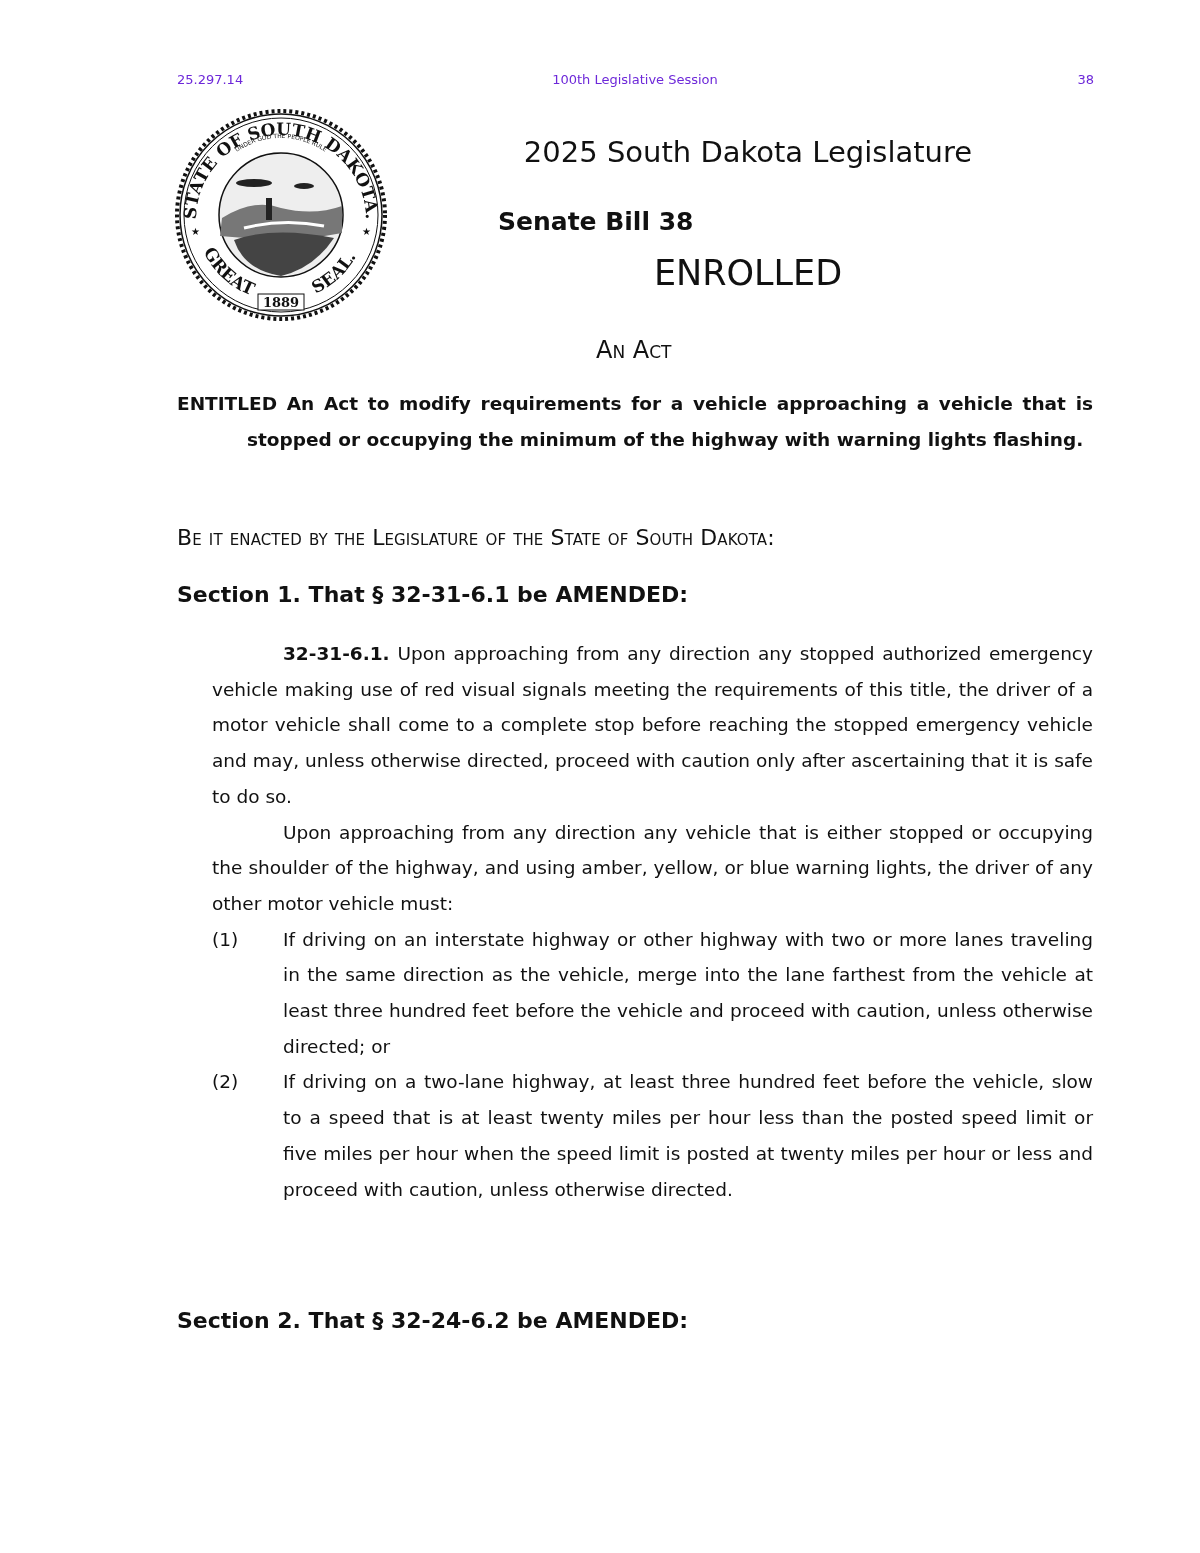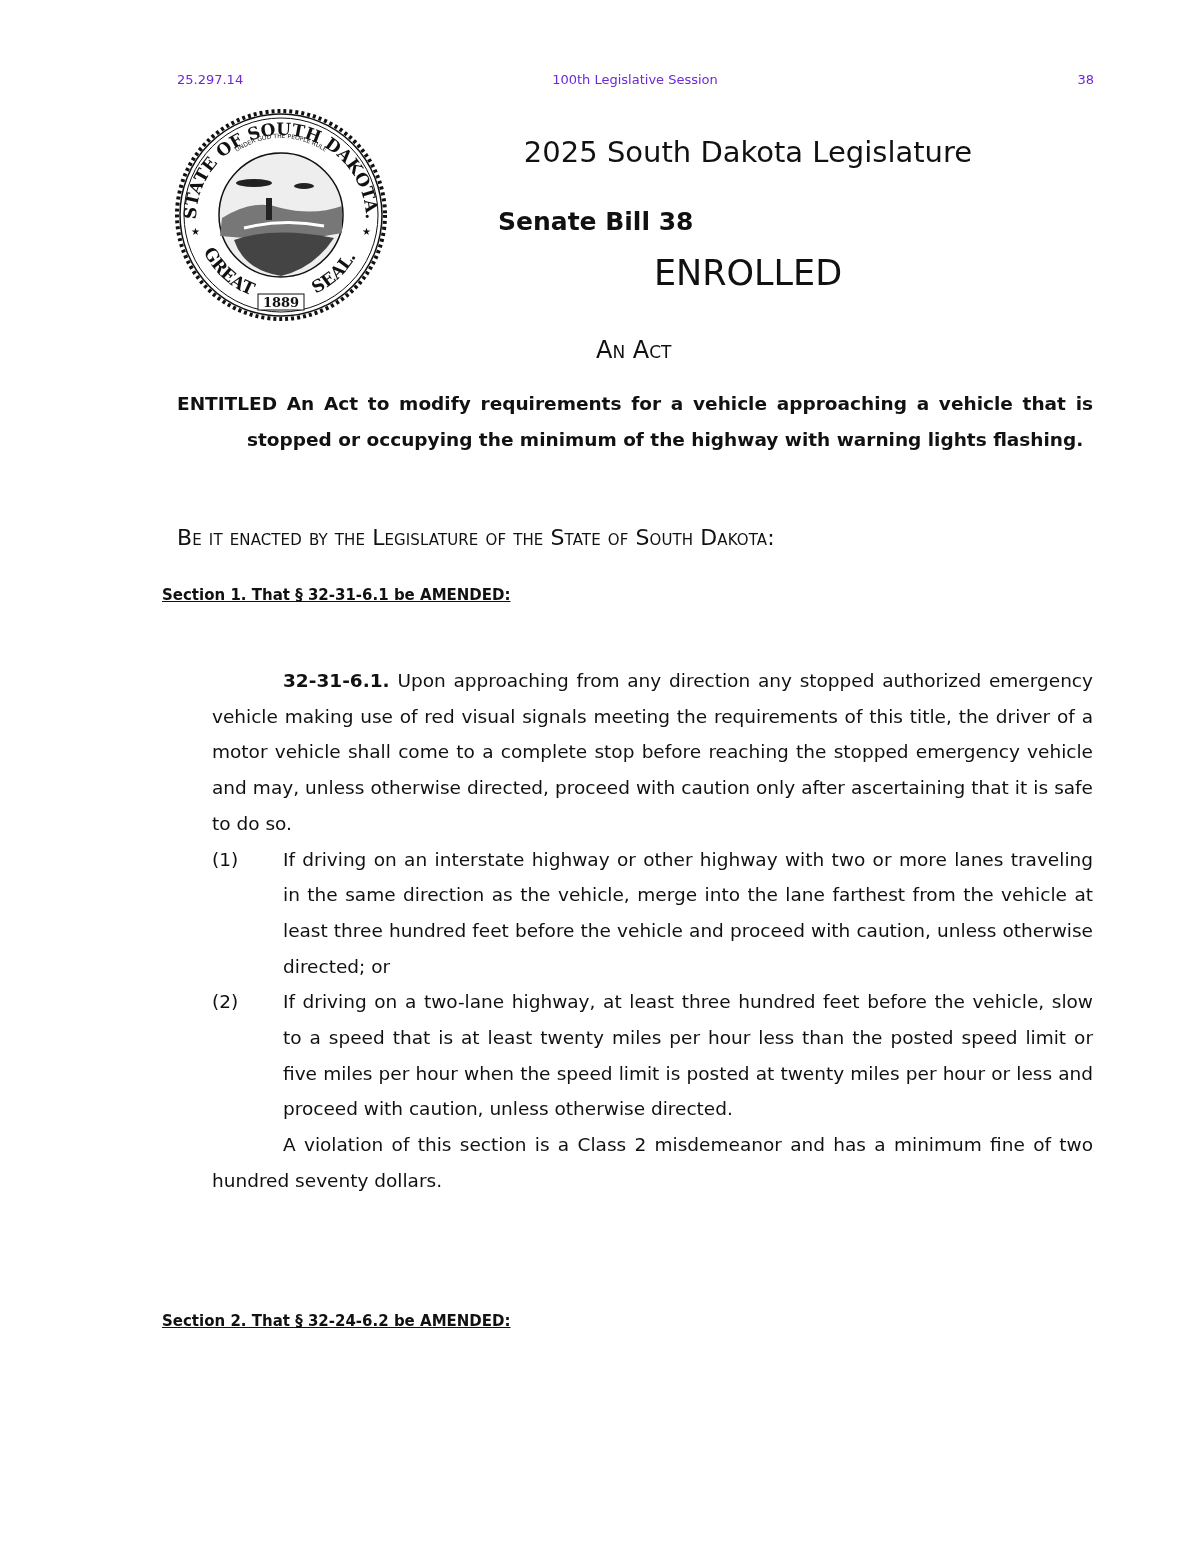--- a/index.html
+++ b/index.html
@@ -11,22 +11,22 @@
   .hdr-center { left: 0; width: 1270px; text-align: center; }
   .hdr-right { right: 106px; }
   .seal { left: 174px; top: 108px; width: 214px; height: 214px; }
   .leg-title { left: 498px; width: 500px; text-align: center; top: 132px; font-size: 29px; line-height: 40px; }
   .bill { left: 498px; width: 500px; text-align: left; top: 199px; font-size: 25px; font-weight: bold; line-height: 46px; }
   .enrolled { left: 498px; width: 500px; text-align: center; top: 250px; font-size: 35px; font-weight: normal; line-height: 46px; }
   .anact { left: 596px; top: 336px; font-size: 24px; font-variant: small-caps; line-height: 28px; }
   .entitled { left: 177px; top: 386px; width: 916px; font-size: 18.5px; font-weight: bold;
               line-height: 35.7px; text-align: justify; padding-left: 70px; text-indent: -70px; box-sizing: border-box; }
   .enacting { left: 177px; top: 522px; font-size: 22px; font-variant: small-caps; line-height: 32px; letter-spacing: 0.1px; }
-  .section { left: 162px; font-size: 15px; font-weight: bold; line-height: 28px; text-decoration: underline; }
-  .body-text { left: 212px; width: 881px; font-size: 18.5px; line-height: 35.7px; text-align: justify; margin-top: 27px; }
+  .section { left: 177px; font-size: 22px; font-weight: bold; line-height: 28px; }
+  .body-text { left: 212px; width: 881px; font-size: 18.5px; line-height: 35.7px; text-align: justify; }
   .para { margin: 0; text-indent: 71px; }
   .para .num { font-weight: bold; }
   .item { display: flex; }
   .item .lbl { width: 71px; flex: 0 0 71px; }
   .item .txt { flex: 1; text-align: justify; }
 </style>
 </head>
 <body>
 
 <div class="abs hdr hdr-left">25.297.14</div>
@@ -85,24 +85,24 @@
 <div class="abs anact">An Act</div>
 
 <div class="abs entitled">ENTITLED An Act to modify requirements for a vehicle approaching a vehicle that is stopped or occupying the minimum of the highway with warning lights flashing.</div>
 
 <div class="abs enacting">Be it enacted by the Legislature of the State of South Dakota:</div>
 
 <div class="abs section" style="top:581px;">Section 1. That § 32-31-6.1 be AMENDED:</div>
 
 <div class="abs body-text" style="top:636px;">
   <p class="para"><span class="num">32-31-6.1.</span><span> Upon approaching from any direction any stopped authorized emergency vehicle making use of red visual signals meeting the requirements of this title, the driver of a motor vehicle shall come to a complete stop before reaching the stopped emergency vehicle and may, unless otherwise directed, proceed with caution only after ascertaining that it is safe to do so.</span></p>
+  <p class="para">Upon approaching from any direction any vehicle that is either stopped or occupying the shoulder of the highway, and using amber, yellow, or blue warning lights, the driver of any other motor vehicle must:</p>
   <div class="item">
     <span class="lbl">(1)</span>
     <span class="txt">If driving on an interstate highway or other highway with two or more lanes traveling in the same direction as the vehicle, merge into the lane farthest from the vehicle at least three hundred feet before the vehicle and proceed with caution, unless otherwise directed; or</span>
   </div>
   <div class="item">
     <span class="lbl">(2)</span>
     <span class="txt">If driving on a two-lane highway, at least three hundred feet before the vehicle, slow to a speed that is at least twenty miles per hour less than the posted speed limit or five miles per hour when the speed limit is posted at twenty miles per hour or less and proceed with caution, unless otherwise directed.</span>
   </div>
-  <p class="para">A violation of this section is a Class 2 misdemeanor and has a minimum fine of two hundred seventy dollars.</p>
 </div>
 
 <div class="abs section" style="top:1307px;">Section 2. That § 32-24-6.2 be AMENDED:</div>
 
 </body></html>

